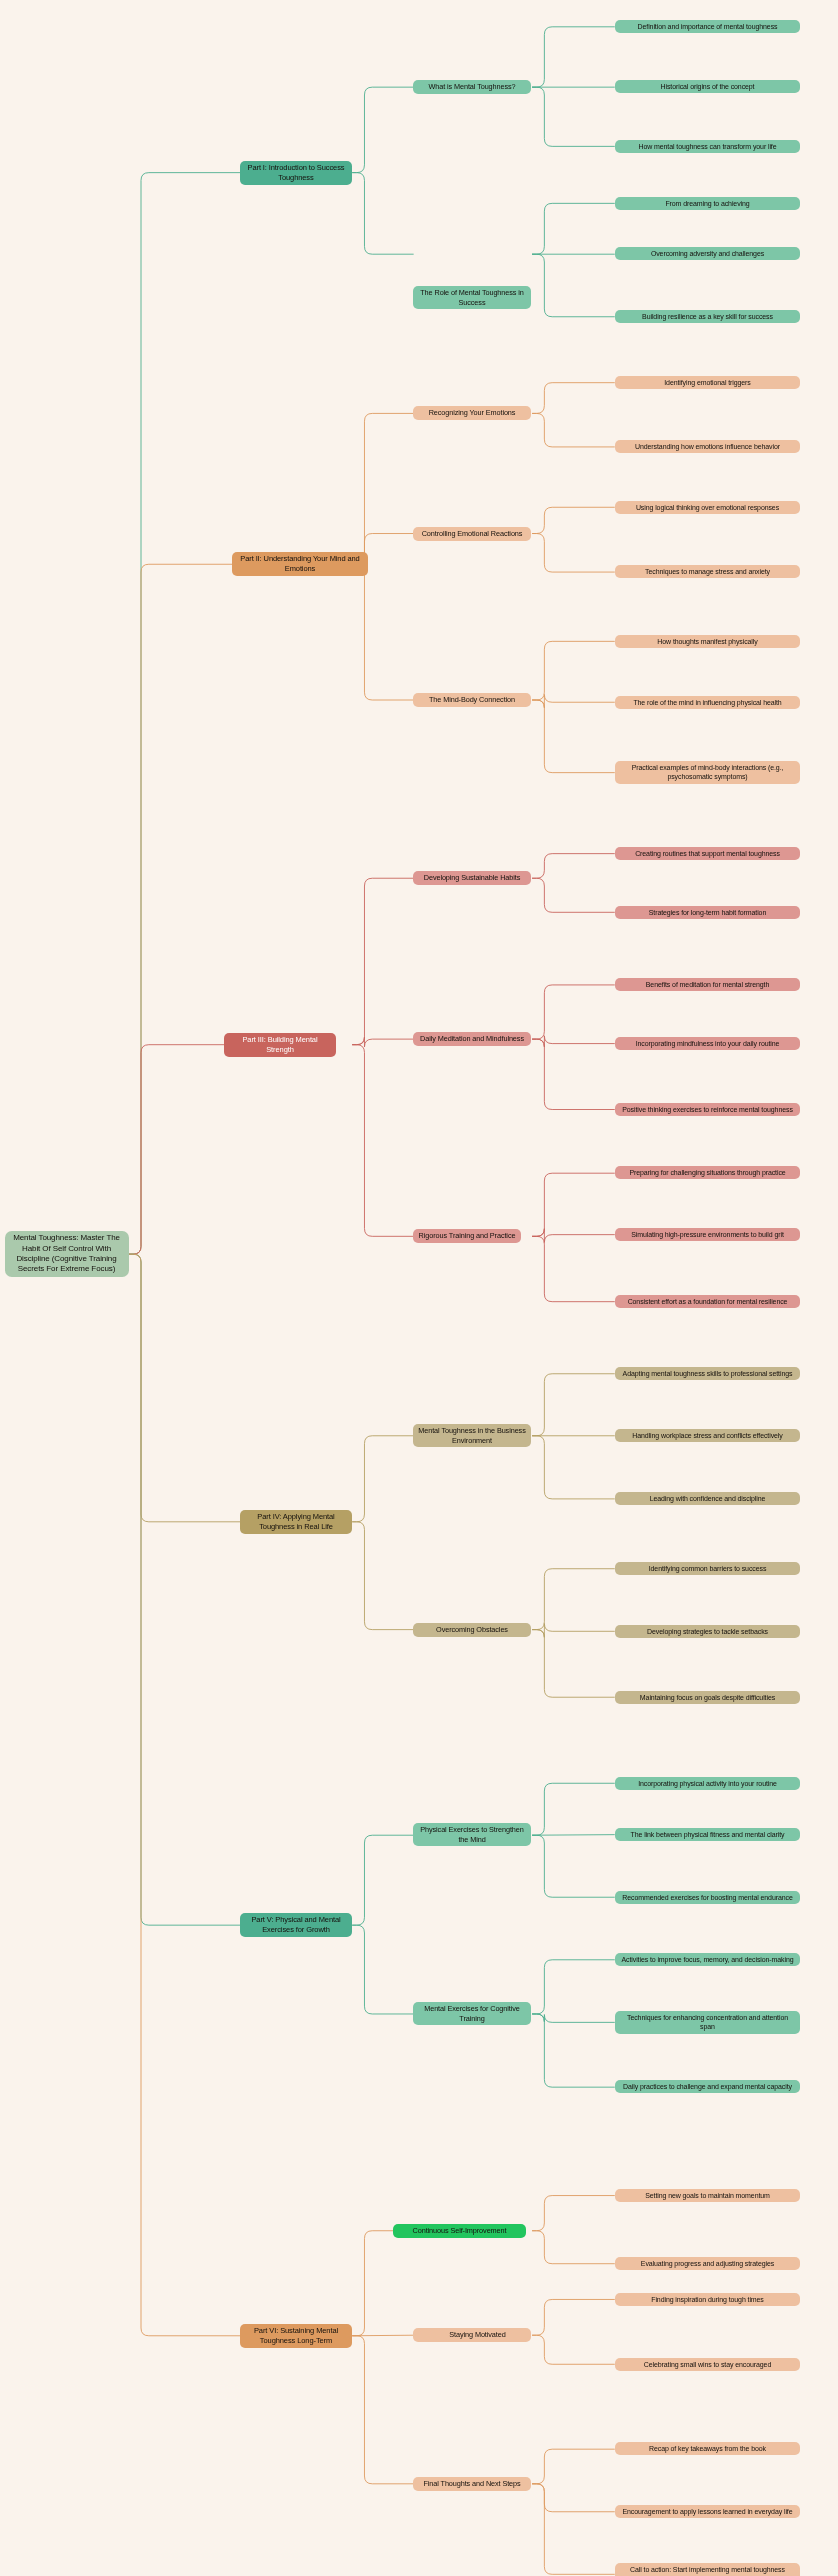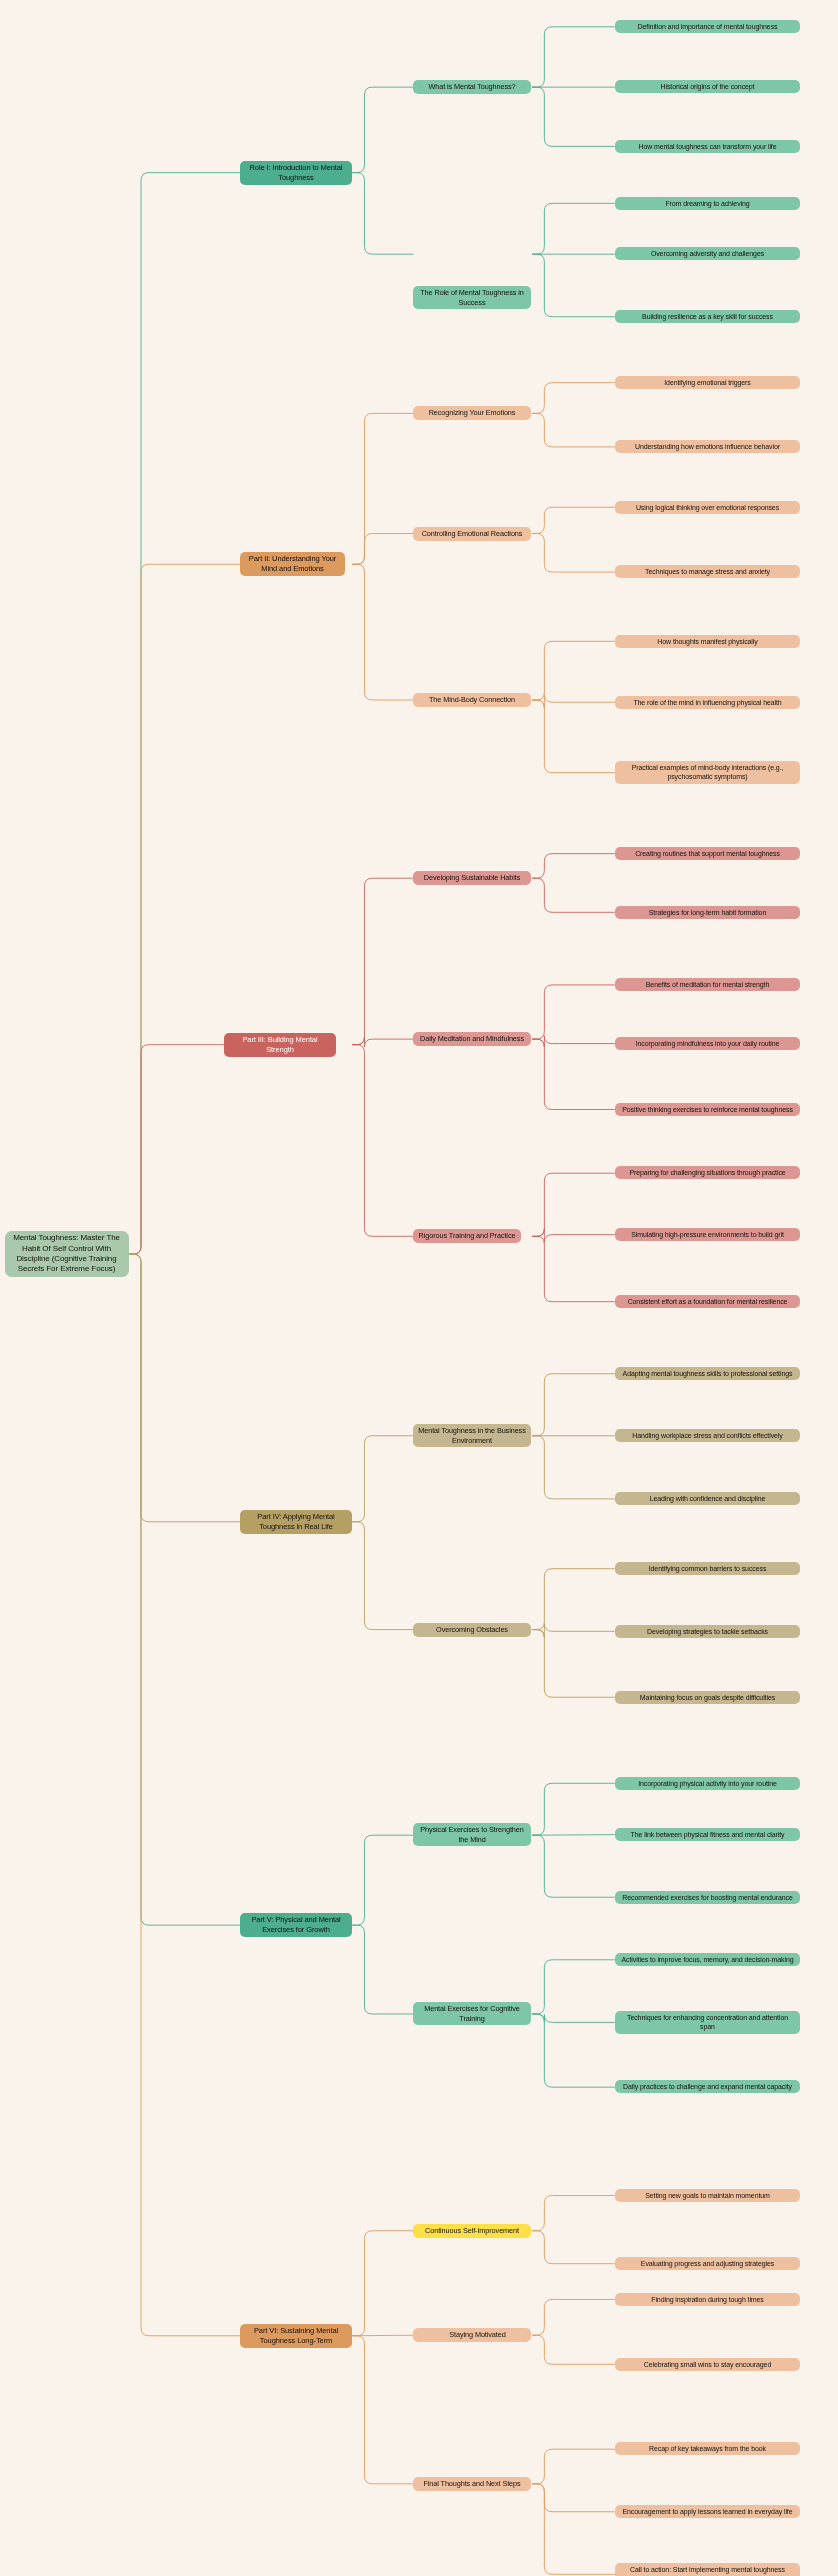--- a/index.html
+++ b/index.html
@@ -105,30 +105,30 @@
       <path d="M 630 4181 L 740 4180" fill="none" stroke="#dd9a5f" stroke-width="1.6"></path>
       <path d="M 952 4180 H 960 Q 974 4180 974 4166 V 4130 Q 974 4116 988 4116 H 1100" fill="none" stroke="#dd9a5f" stroke-width="1.6"></path>
       <path d="M 952 4180 H 960 Q 974 4180 974 4194 V 4218 Q 974 4232 988 4232 H 1100" fill="none" stroke="#dd9a5f" stroke-width="1.6"></path>
       <path d="M 630 4181 H 638 Q 652 4181 652 4195 V 4432 Q 652 4446 666 4446 H 740" fill="none" stroke="#dd9a5f" stroke-width="1.6"></path>
       <path d="M 952 4446 H 960 Q 974 4446 974 4432 V 4398 Q 974 4384 988 4384 H 1100" fill="none" stroke="#dd9a5f" stroke-width="1.6"></path>
       <path d="M 952 4446 H 960 Q 974 4446 974 4460 V 4482 Q 974 4496 988 4496 H 1100" fill="none" stroke="#dd9a5f" stroke-width="1.6"></path>
       <path d="M 952 4446 H 960 Q 974 4446 974 4460 V 4594 Q 974 4608 988 4608 H 1100" fill="none" stroke="#dd9a5f" stroke-width="1.6"></path>
     </svg>
   <div id="nodes">
       <div class="node root" style="left: 4.5px; width: 124px; background: rgb(170, 201, 172); top: 1231px;">Mental Toughness: Master The Habit Of Self Control With Discipline (Cognitive Training Secrets For Extreme Focus)</div>
-      <div class="node branch" style="left: 240px; width: 112px; background: rgb(76, 174, 143); top: 161px;">Role I: Introduction to Mental Toughness</div>
+      <div class="node branch" style="left: 240px; width: 112px; background: rgb(76, 174, 143); top: 161px;">Part I: Introduction to Success Toughness</div>
       <div class="node sub" style="left: 413px; width: 118px; background: rgb(125, 198, 167); top: 80px;">What is Mental Toughness?</div>
       <div class="node leaf" style="left: 615px; width: 185px; background: rgb(125, 198, 167); top: 20px;">Definition and importance of mental toughness</div>
       <div class="node leaf" style="left: 615px; width: 185px; background: rgb(125, 198, 167); top: 80px;">Historical origins of the concept</div>
       <div class="node leaf" style="left: 615px; width: 185px; background: rgb(125, 198, 167); top: 140px;">How mental toughness can transform your life</div>
       <div class="node sub" style="left: 413px; width: 118px; background: rgb(125, 198, 167); top: 242px; margin-top: 44px;">The Role of Mental Toughness in Success</div>
       <div class="node leaf" style="left: 615px; width: 185px; background: rgb(125, 198, 167); top: 197px;">From dreaming to achieving</div>
       <div class="node leaf" style="left: 615px; width: 185px; background: rgb(125, 198, 167); top: 247px;">Overcoming adversity and challenges</div>
       <div class="node leaf" style="left: 615px; width: 185px; background: rgb(125, 198, 167); top: 310px;">Building resilience as a key skill for success</div>
-      <div class="node branch" style="left: 240px; width: 105px; background: rgb(221, 154, 95); top: 552px;">Part II: Understanding Your Mind and Emotions</div>
+      <div class="node branch" style="left: 232px; width: 136px; background: rgb(221, 154, 95); top: 552px;">Part II: Understanding Your Mind and Emotions</div>
       <div class="node sub" style="left: 413px; width: 118px; background: rgb(238, 192, 160); top: 406px;">Recognizing Your Emotions</div>
       <div class="node leaf" style="left: 615px; width: 185px; background: rgb(238, 192, 160); top: 376px;">Identifying emotional triggers</div>
       <div class="node leaf" style="left: 615px; width: 185px; background: rgb(238, 192, 160); top: 440px;">Understanding how emotions influence behavior</div>
       <div class="node sub" style="left: 413px; width: 118px; background: rgb(238, 192, 160); top: 527px;">Controlling Emotional Reactions</div>
       <div class="node leaf" style="left: 615px; width: 185px; background: rgb(238, 192, 160); top: 501px;">Using logical thinking over emotional responses</div>
       <div class="node leaf" style="left: 615px; width: 185px; background: rgb(238, 192, 160); top: 565px;">Techniques to manage stress and anxiety</div>
       <div class="node sub" style="left: 413px; width: 118px; background: rgb(238, 192, 160); top: 693px;">The Mind-Body Connection</div>
       <div class="node leaf" style="left: 615px; width: 185px; background: rgb(238, 192, 160); top: 635px;">How thoughts manifest physically</div>
       <div class="node leaf" style="left: 615px; width: 185px; background: rgb(238, 192, 160); top: 696px;">The role of the mind in influencing physical health</div>
       <div class="node leaf" style="left: 615px; width: 185px; background: rgb(238, 192, 160); top: 761px;">Practical examples of mind-body interactions (e.g., psychosomatic symptoms)</div>
@@ -156,21 +156,21 @@
       <div class="node branch" style="left: 240px; width: 112px; background: rgb(76, 174, 143); top: 1913px;">Part V: Physical and Mental Exercises for Growth</div>
       <div class="node sub" style="left: 413px; width: 118px; background: rgb(125, 198, 167); top: 1823px;">Physical Exercises to Strengthen the Mind</div>
       <div class="node leaf" style="left: 615px; width: 185px; background: rgb(125, 198, 167); top: 1777px;">Incorporating physical activity into your routine</div>
       <div class="node leaf" style="left: 615px; width: 185px; background: rgb(125, 198, 167); top: 1828px;">The link between physical fitness and mental clarity</div>
       <div class="node leaf" style="left: 615px; width: 185px; background: rgb(125, 198, 167); top: 1891px;">Recommended exercises for boosting mental endurance</div>
       <div class="node sub" style="left: 413px; width: 118px; background: rgb(125, 198, 167); top: 2002px;">Mental Exercises for Cognitive Training</div>
       <div class="node leaf" style="left: 615px; width: 185px; background: rgb(125, 198, 167); top: 1953px;">Activities to improve focus, memory, and decision-making</div>
       <div class="node leaf" style="left: 615px; width: 185px; background: rgb(125, 198, 167); top: 2011px;">Techniques for enhancing concentration and attention span</div>
       <div class="node leaf" style="left: 615px; width: 185px; background: rgb(125, 198, 167); top: 2080px;">Daily practices to challenge and expand mental capacity</div>
       <div class="node branch" style="left: 240px; width: 112px; background: rgb(221, 154, 95); top: 2324px;">Part VI: Sustaining Mental Toughness Long-Term</div>
-      <div class="node sub" style="left: 413px; width: 118px; background: #fde047; top: 2224px;">Continuous Self-Improvement</div>
+      <div class="node sub" style="left: 393px; width: 133px; background: #22c55e; top: 2224px;">Continuous Self-Improvement</div>
       <div class="node leaf" style="left: 615px; width: 185px; background: rgb(238, 192, 160); top: 2189px;">Setting new goals to maintain momentum</div>
       <div class="node leaf" style="left: 615px; width: 185px; background: rgb(238, 192, 160); top: 2257px;">Evaluating progress and adjusting strategies</div>
       <div class="node sub" style="left: 413px; width: 118px; background: rgb(238, 192, 160); top: 2328px; padding-left: 16px;">Staying Motivated</div>
       <div class="node leaf" style="left: 615px; width: 185px; background: rgb(238, 192, 160); top: 2293px;">Finding inspiration during tough times</div>
       <div class="node leaf" style="left: 615px; width: 185px; background: rgb(238, 192, 160); top: 2358px;">Celebrating small wins to stay encouraged</div>
       <div class="node sub" style="left: 413px; width: 118px; background: rgb(238, 192, 160); top: 2477px;">Final Thoughts and Next Steps</div>
       <div class="node leaf" style="left: 615px; width: 185px; background: rgb(238, 192, 160); top: 2442px;">Recap of key takeaways from the book</div>
       <div class="node leaf" style="left: 615px; width: 185px; background: rgb(238, 192, 160); top: 2505px;">Encouragement to apply lessons learned in everyday life</div>
       <div class="node leaf" style="left: 615px; width: 185px; background: rgb(238, 192, 160); top: 2563px;">Call to action: Start implementing mental toughness today!</div>
     </div>

